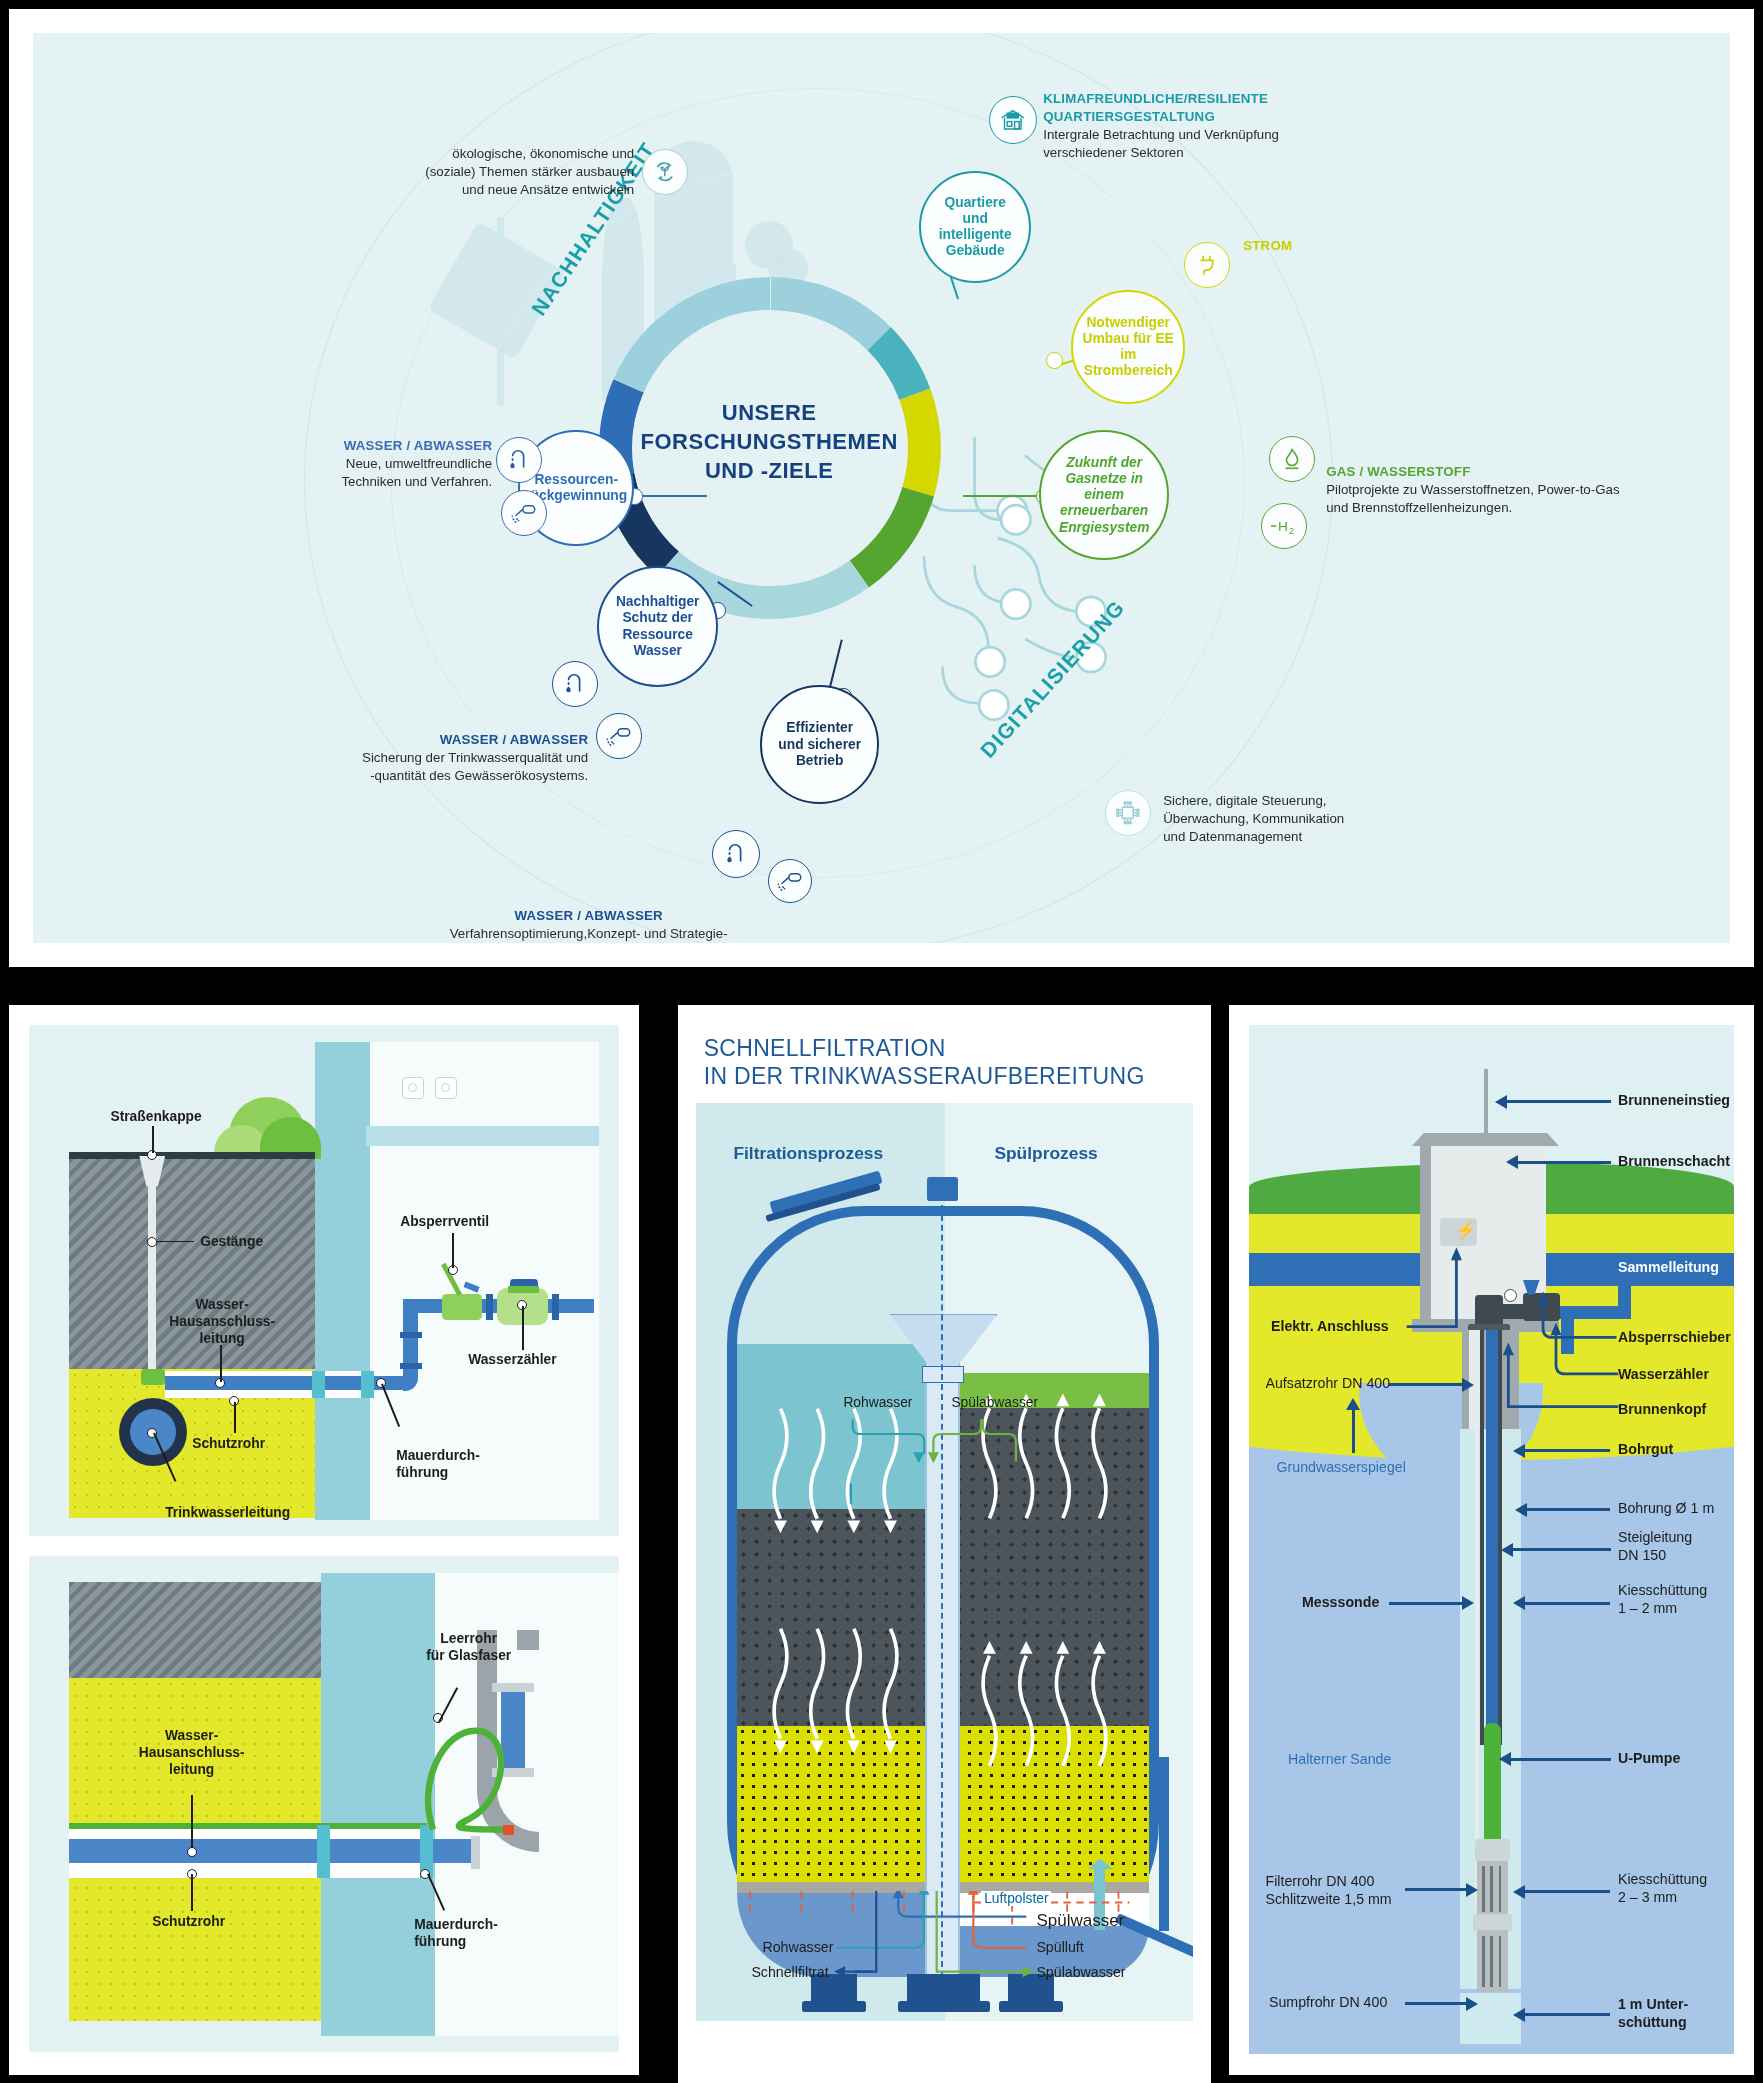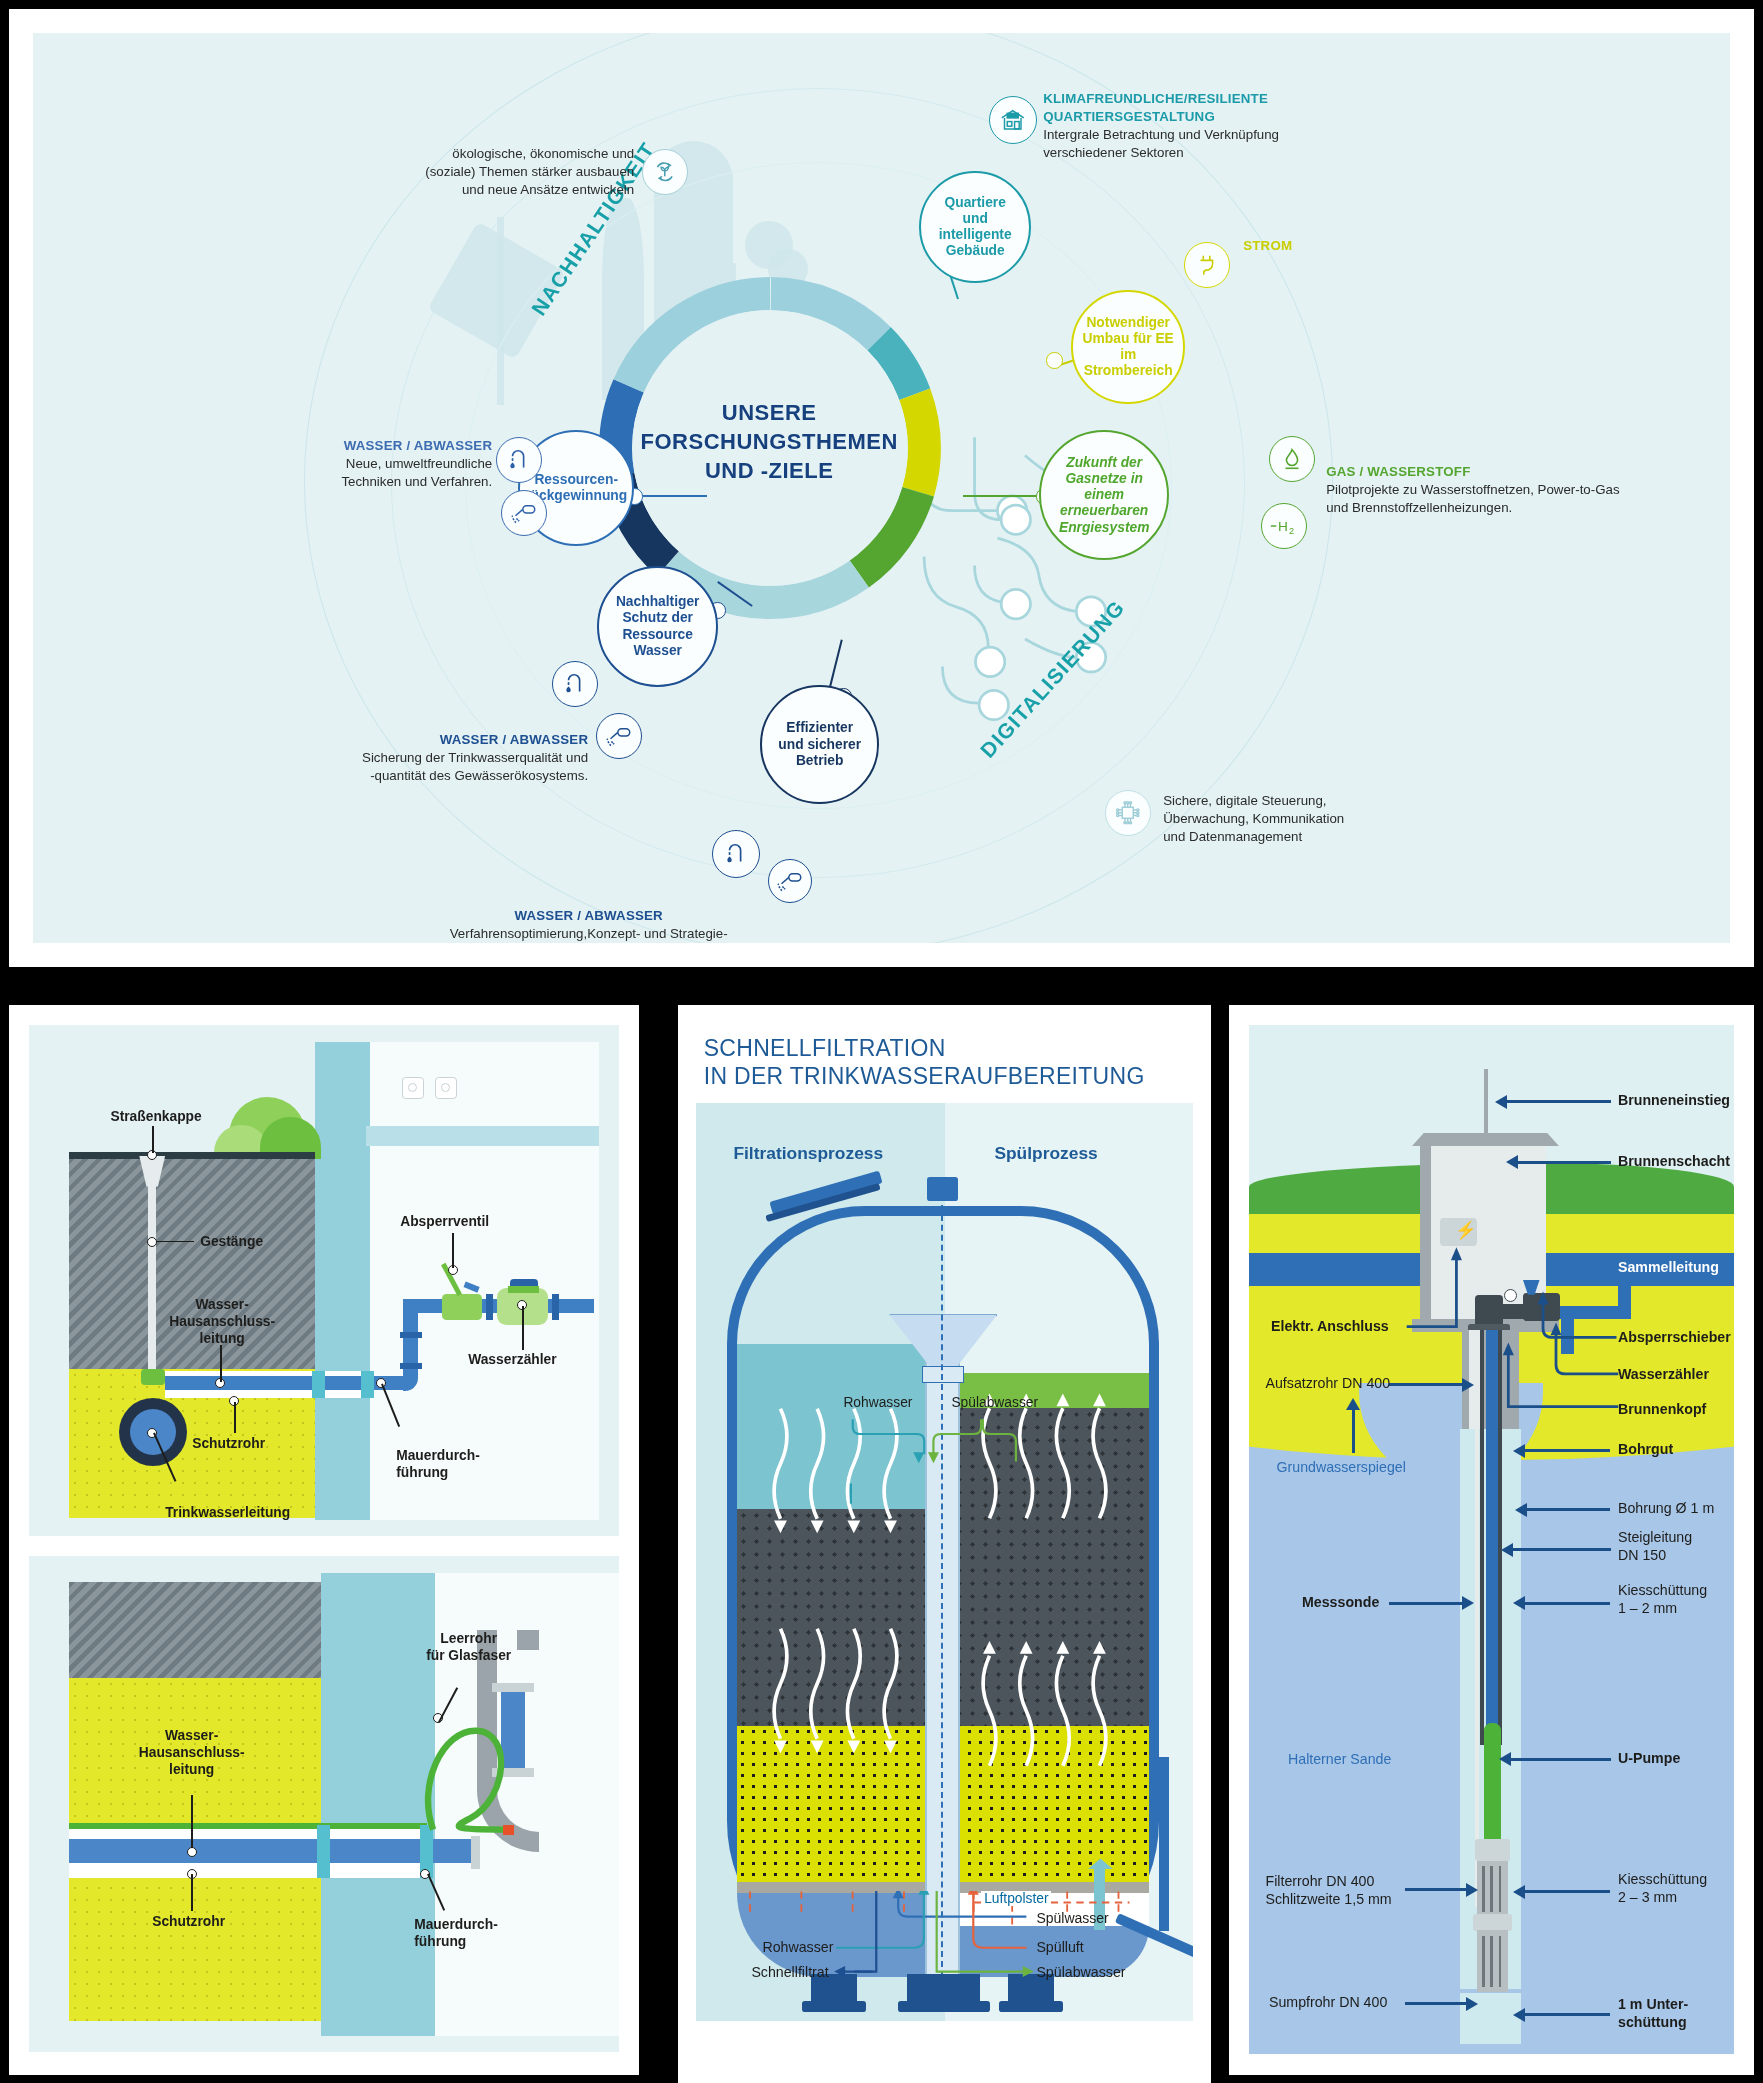--- a/index.html
+++ b/index.html
@@ -666,21 +666,21 @@
       <path d="M196,-8 v96 h-38" fill="none" stroke="#1d4f91" stroke-width="2.4"></path>
       <path d="M162,82 l-12,6 12,6z" fill="#1d4f91"></path>
     </svg>
 
     <div class="lbl reg" style="left:66px;top:27.5px;font-size:14.2px;">
       <span>Rohwasser</span>
     </div>
     <div class="lbl reg" style="left:55px;top:53px;font-size:14.2px;">
       <span>Schnellfiltrat</span>
     </div>
-    <div class="lbl reg" style="left:340px;top:-1.8px;font-size:14px;">
+    <div class="lbl reg" style="left:340px;top:-1.8px;font-size:17px;">
       <span>Spülwasser</span>
     </div>
     <div class="lbl reg" style="left:340px;top:27.5px;font-size:14.2px;">
       <span>Spülluft</span>
     </div>
     <div class="lbl reg" style="left:340px;top:53px;font-size:14.2px;">
       <span>Spülabwasser</span>
     </div>
   </div>
 </div>

